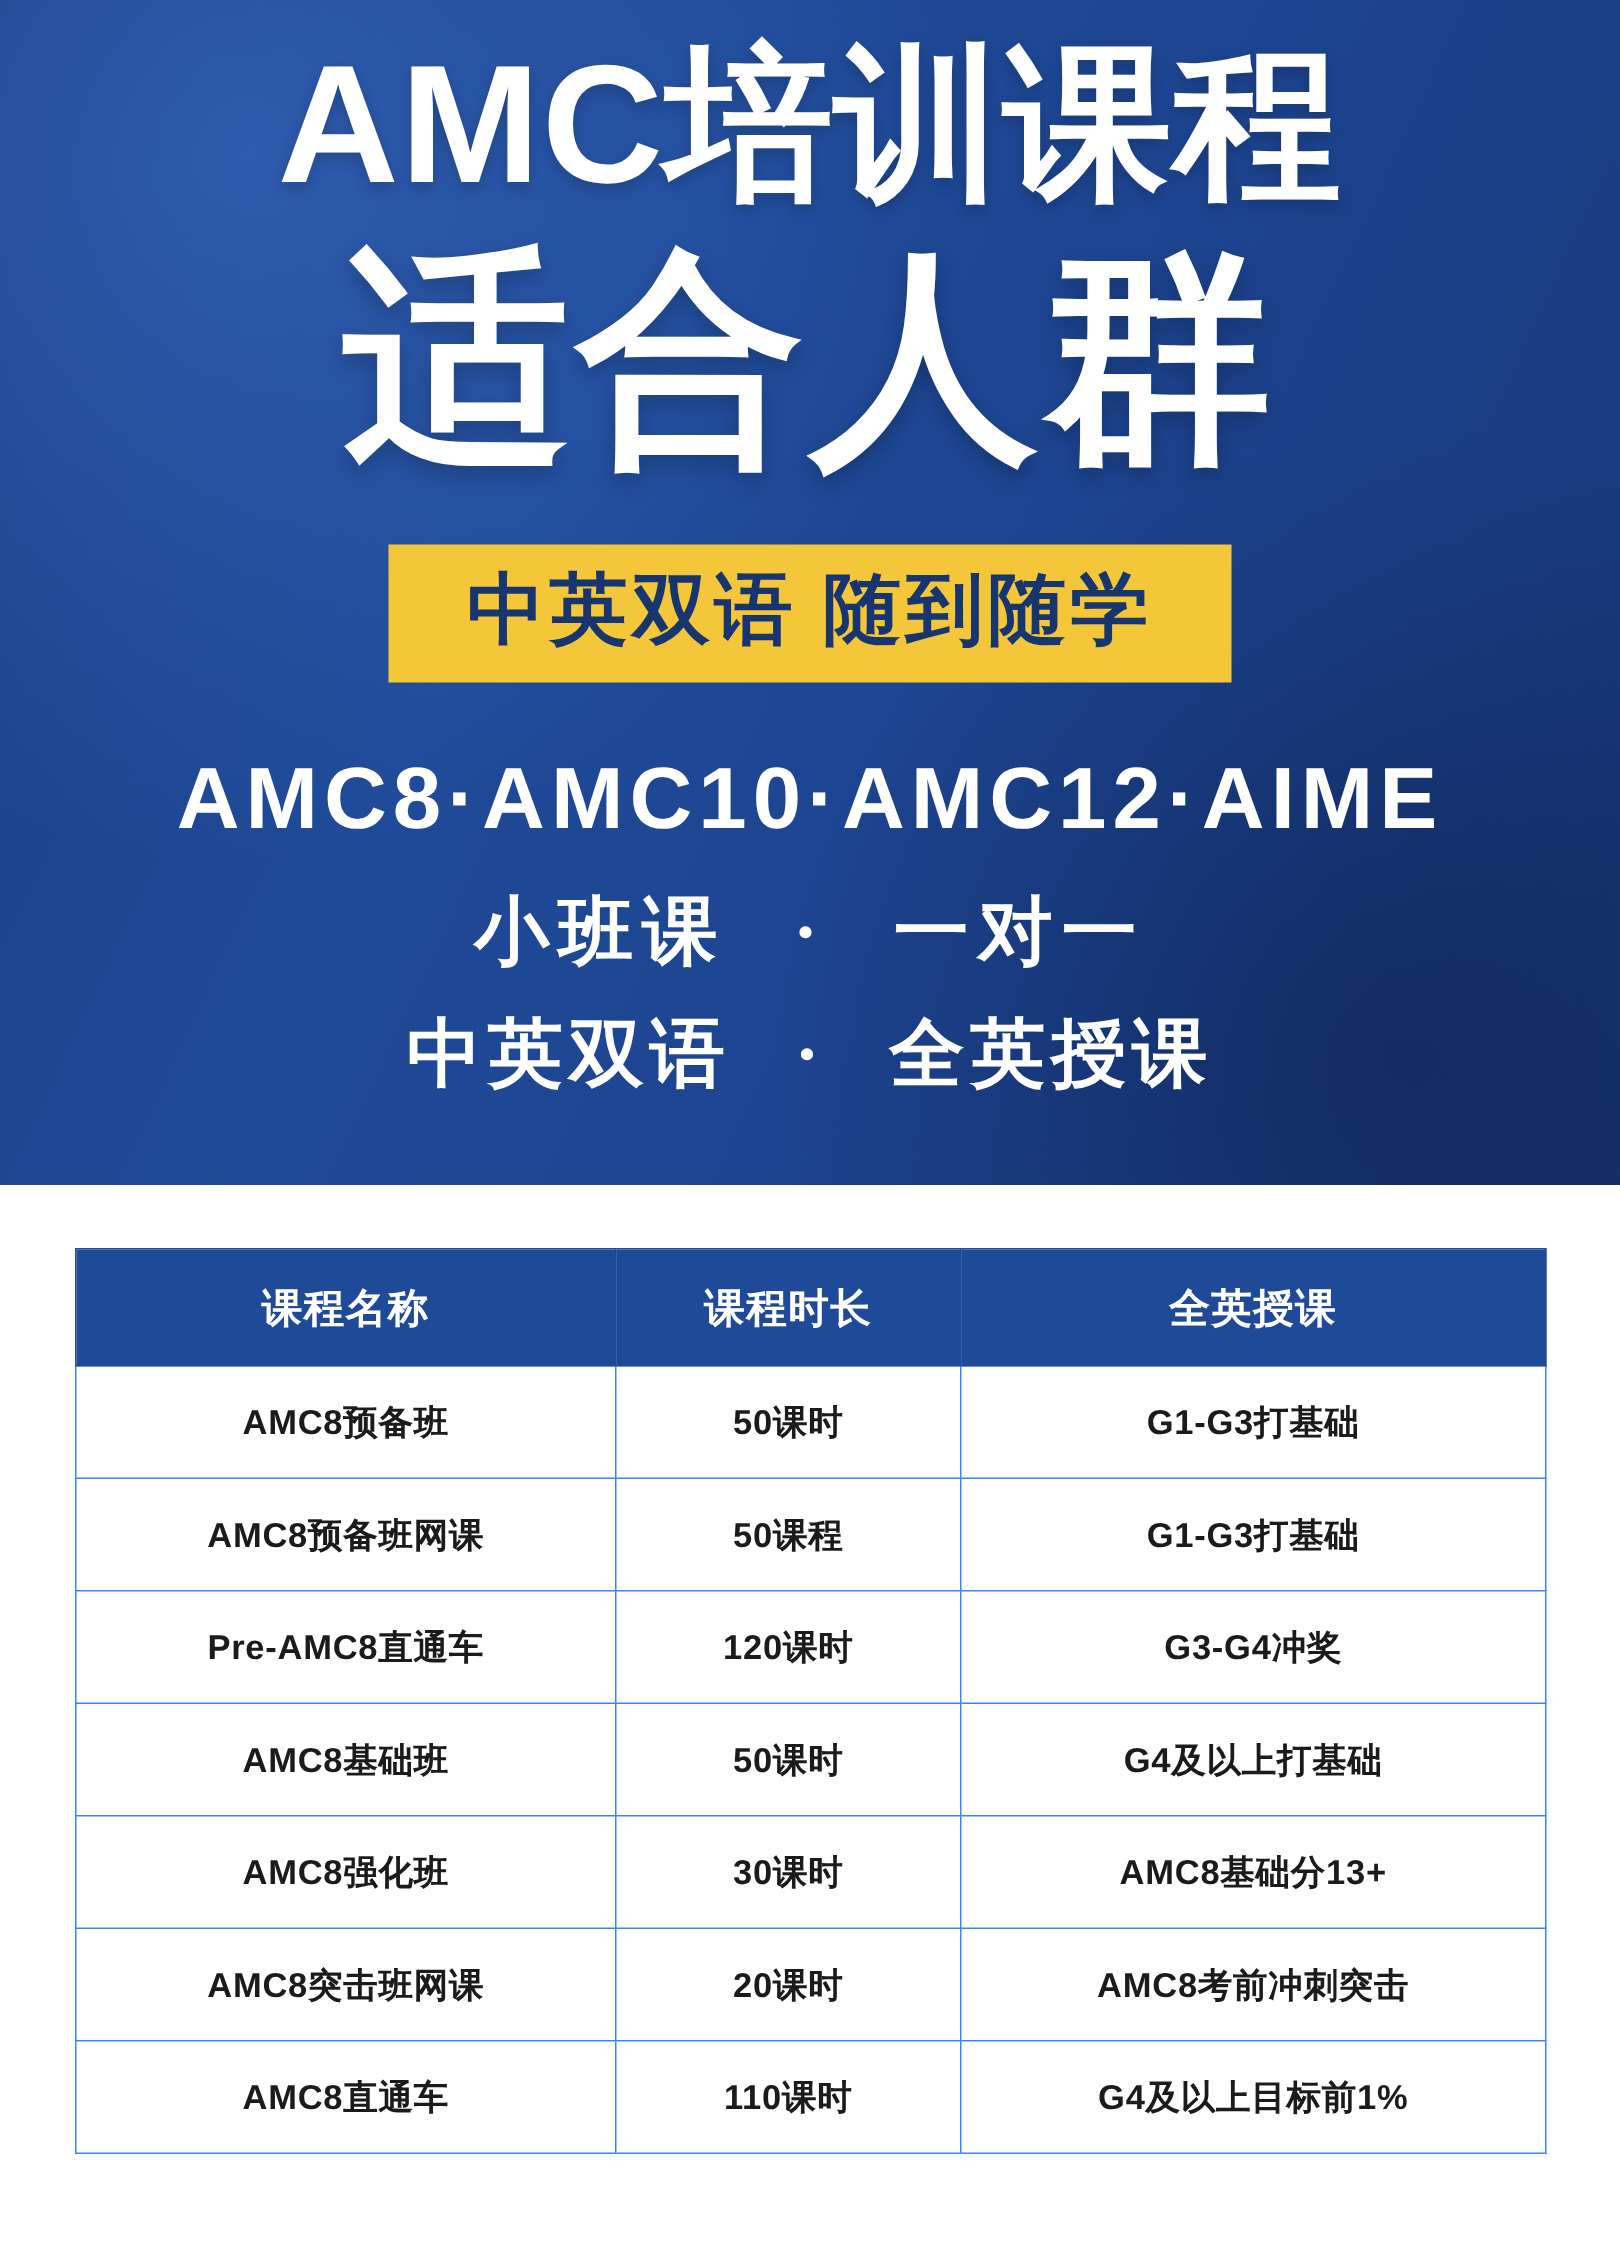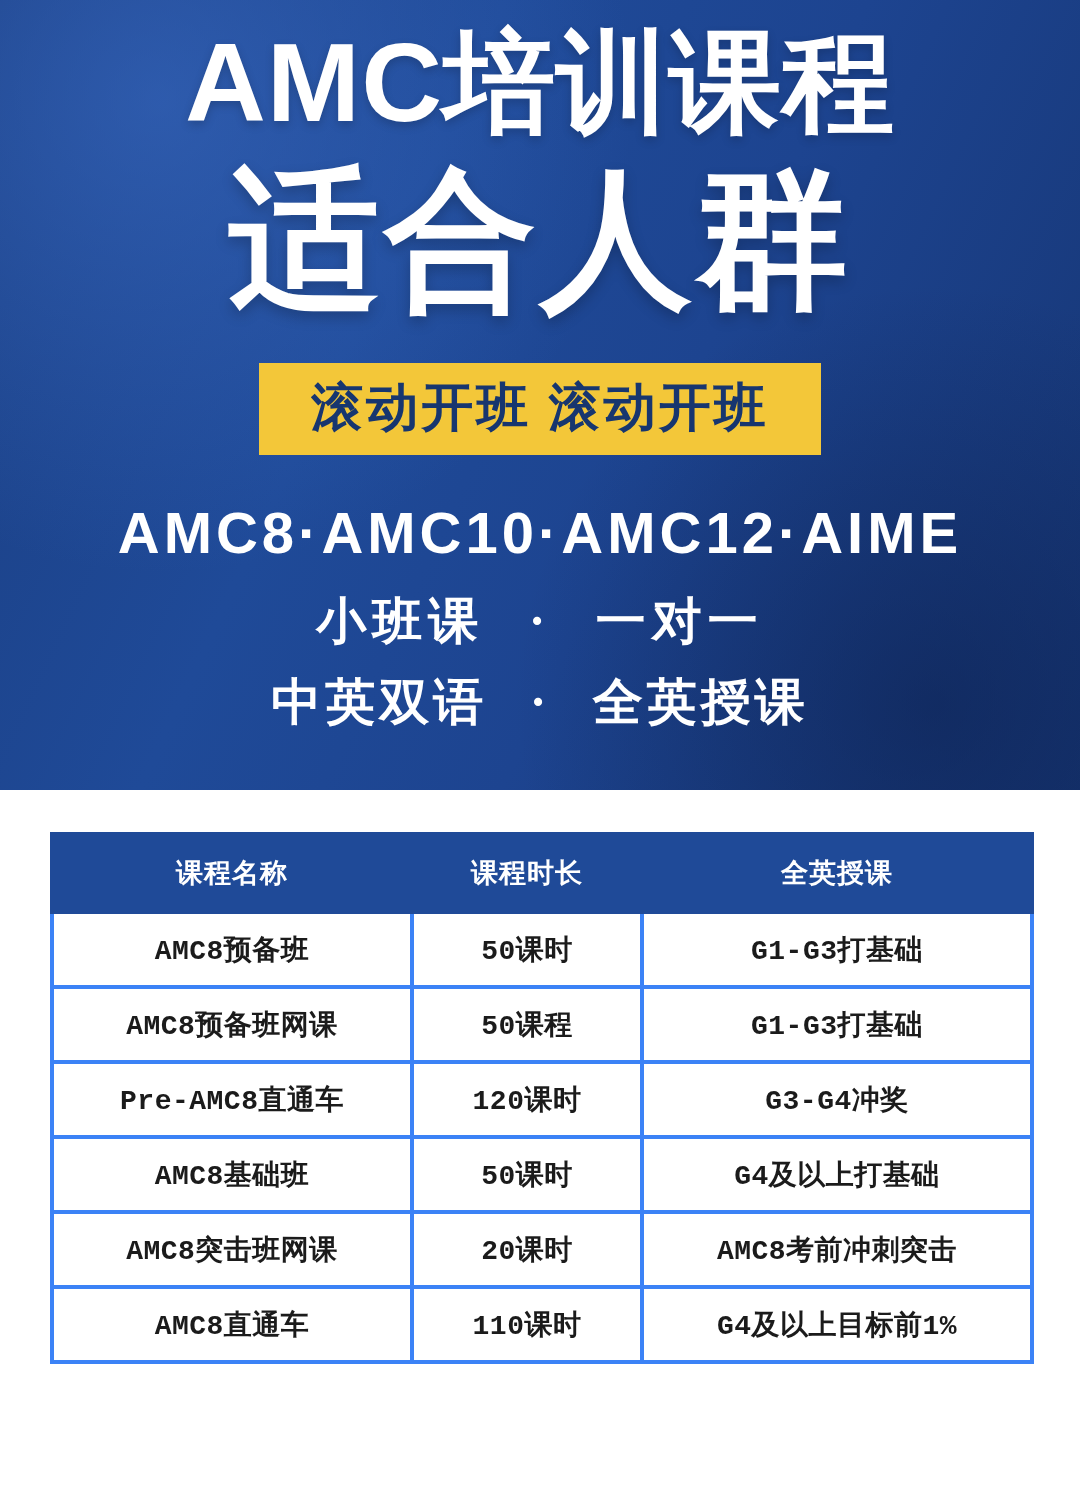--- a/index.html
+++ b/index.html
@@ -104,56 +104,56 @@
     width: 1080px;
     padding: 42px 50px 0 50px;
   }
   table.course-table {
     width: 980px;
     border-collapse: collapse;
     table-layout: fixed;
   }
   table.course-table th,
   table.course-table td {
-    border: 4px solid #3b82f6;
+    border: 1px solid #3b82f6;
     text-align: center;
-    font-family: Liberation Mono, monospace;
+    font-family: Liberation Sans, sans-serif;
     font-weight: bold;
     color: #1b1b1b;
   }
   table.course-table thead th {
     background: #1f4a98;
     color: #ffffff;
     font-size: 27px;
     height: 78px;
     border-color: #1f4a98;
     letter-spacing: 1px;
   }
   table.course-table tbody td {
     height: 75px;
-    font-size: 28px;
+    font-size: 23px;
     background: #ffffff;
     letter-spacing: 0.5px;
   }
   col.c1 { width: 360px; }
   col.c2 { width: 230px; }
   col.c3 { width: 390px; }
 </style>
 </head>
 <body>
 
 <div class="poster">
 
   <div class="hero">
     <div class="hero-inner">
       <div class="title-1">AMC培训课程</div>
       <div class="title-2">适合人群</div>
 
       <div class="ribbon-wrap">
-        <div class="ribbon">滚动开班 滚动开班</div>
+        <div class="ribbon">中英双语 随到随学</div>
       </div>
 
       <div class="levels">AMC8·AMC10·AMC12·AIME</div>
 
       <div class="mode-line">
         <span>小班课</span>
         <span class="dot-sep">·</span>
         <span>一对一</span>
       </div>
 
@@ -194,20 +194,25 @@
           <td>Pre-AMC8直通车</td>
           <td>120课时</td>
           <td>G3-G4冲奖</td>
         </tr>
         <tr>
           <td>AMC8基础班</td>
           <td>50课时</td>
           <td>G4及以上打基础</td>
         </tr>
         <tr>
+          <td>AMC8强化班</td>
+          <td>30课时</td>
+          <td>AMC8基础分13+</td>
+        </tr>
+        <tr>
           <td>AMC8突击班网课</td>
           <td>20课时</td>
           <td>AMC8考前冲刺突击</td>
         </tr>
         <tr>
           <td>AMC8直通车</td>
           <td>110课时</td>
           <td>G4及以上目标前1%</td>
         </tr>
       </tbody>

